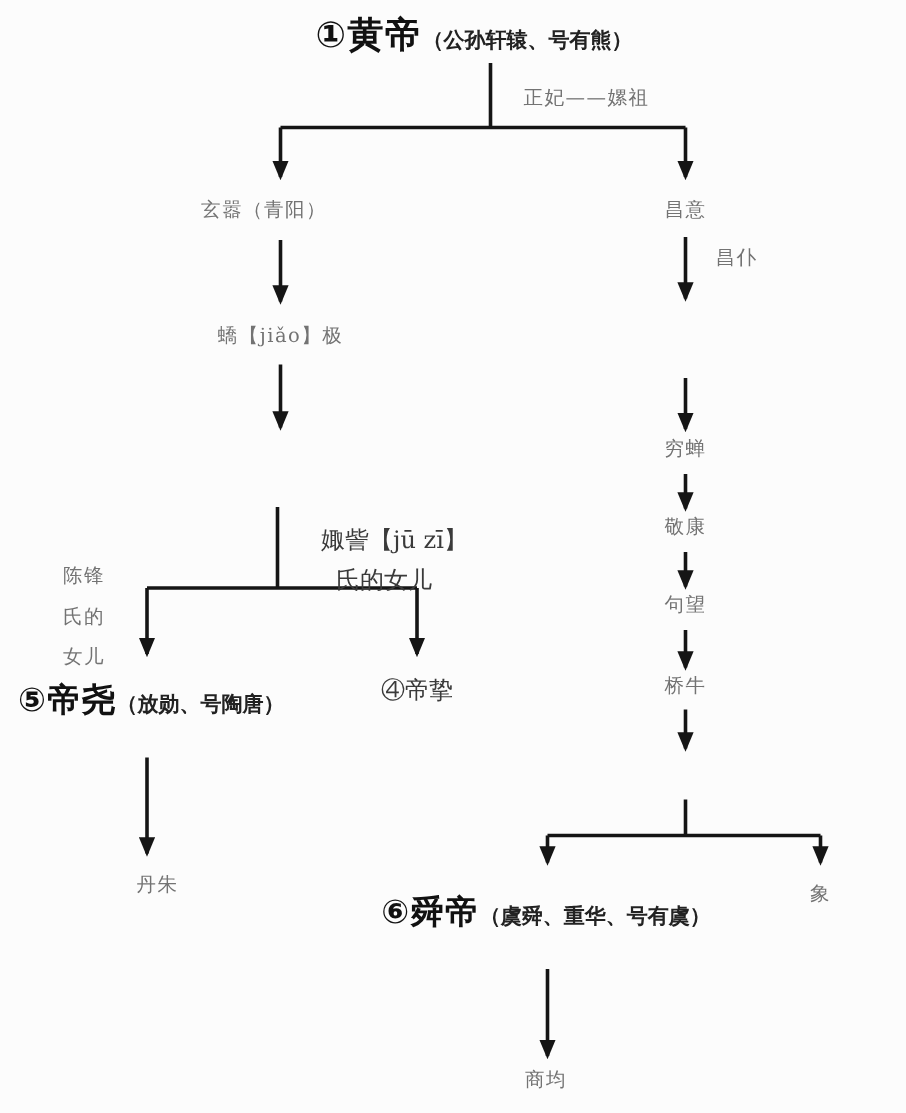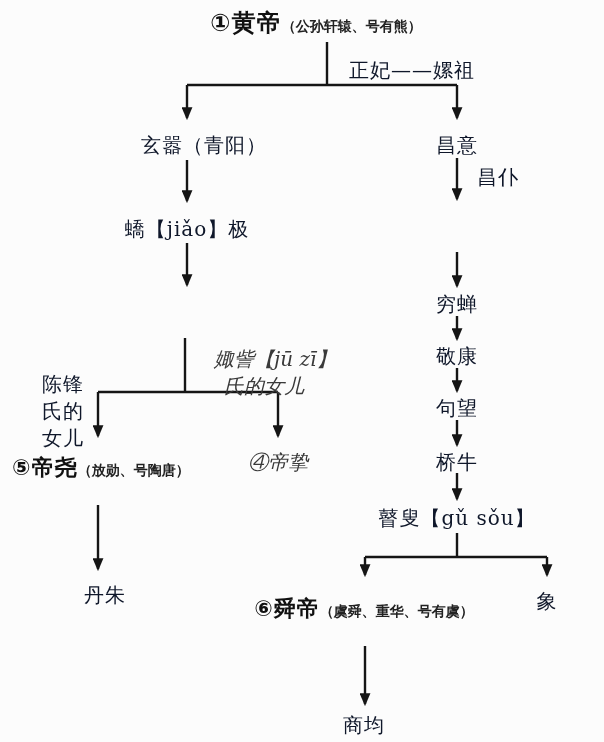--- a/index.html
+++ b/index.html
@@ -7,22 +7,22 @@
   body{
     width:604px;height:742px;position:relative;overflow:hidden;
     background:#fcfcfc;
     font-family:"DejaVu Serif", serif;
     color:#2e2e2e;
   }
   .stage{position:absolute;left:0;top:0;width:604px;height:702px;}
   svg.edges{position:absolute;left:0;top:0;}
   .node{position:absolute;white-space:nowrap;line-height:1.25;}
   .center{transform:translateX(-50%);}
-  .plain{font-size:20px;color:#0f172a;letter-spacing:1px;}
-  .small{font-size:20px;color:#3a3a3a;font-style:italic;}
+  .plain{font-size:13px;color:#737373;letter-spacing:1px;}
+  .small{font-size:16px;color:#3a3a3a;}
   .bold-node{color:#111;}
   .bold-node .big{
     font-family:"DejaVu Sans", sans-serif;
     font-weight:bold;font-size:22px;letter-spacing:1px;color:#111;
   }
   .bold-node .big.xl{font-size:24px;}
   .bold-node .note{
     font-size:14px;font-weight:bold;color:#222;letter-spacing:0px;
     font-family:"DejaVu Sans", sans-serif;
   }
@@ -64,31 +64,30 @@
       <line x1="365" y1="557" x2="365" y2="575" marker-end="url(#ah)"></line>
       <line x1="547" y1="557" x2="547" y2="575" marker-end="url(#ah)"></line>
       <line x1="365" y1="646" x2="365" y2="704" marker-end="url(#ah)"></line>
     </g>
   </svg>
 
   <div class="node center bold-node" style="left:316px;top:8px"><span class="big xl">①黄帝</span><span class="note">（公孙轩辕、号有熊）</span></div>
 
   <div class="node plain" style="left:349px;top:58px">正妃——嫘祖</div>
 
-  <div class="node center plain" style="left:204px;top:133px">玄嚣（青阳）</div>
+  <div class="node center plain" style="left:176px;top:133px">玄嚣（青阳）</div>
   <div class="node center plain" style="left:457px;top:133px">昌意</div>
   <div class="node plain" style="left:477px;top:165px">昌仆</div>
 
   <div class="node center plain" style="left:187px;top:217px">蟜【jiǎo】极</div>
 
   <div class="node center plain" style="left:457px;top:292px">穷蝉</div>
   <div class="node center plain" style="left:457px;top:344px">敬康</div>
   <div class="node center plain" style="left:457px;top:396px">句望</div>
   <div class="node center plain" style="left:457px;top:450px">桥牛</div>
-  <div class="node center plain" style="left:457px;top:506px">瞽叟【gǔ sǒu】</div>
 
 
   <div class="node small multiline" style="left:214px;top:346px">
     <div>娵訾【jū zī】</div>
     <div class="indent2">氏的女儿</div>
   </div>
 
   <div class="node plain multiline" style="left:42px;top:371px">
     <div>陈锋</div>
     <div>氏的</div>

